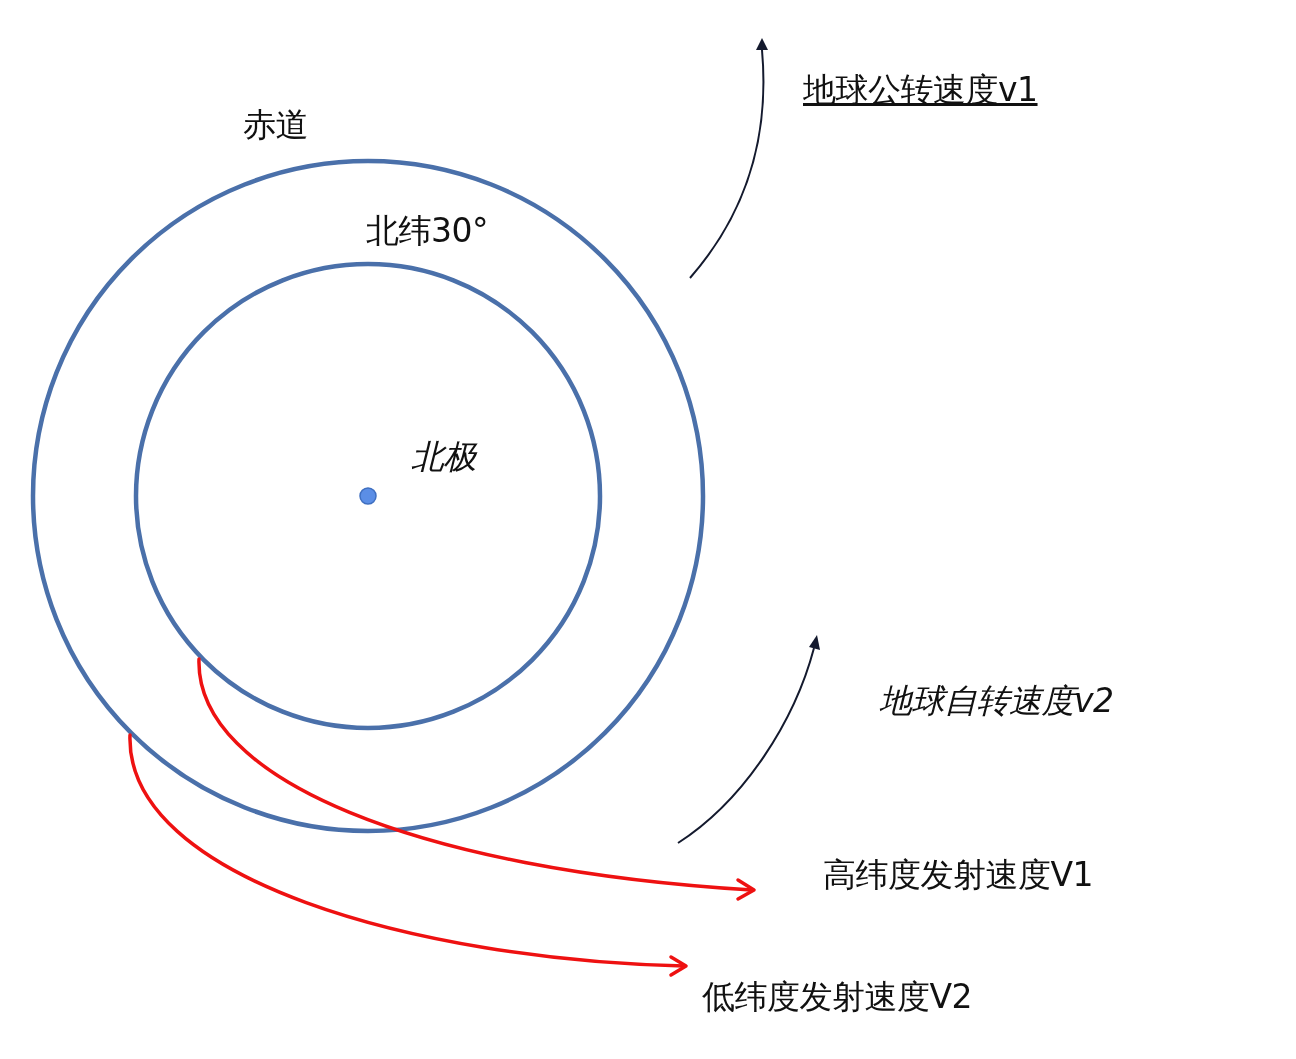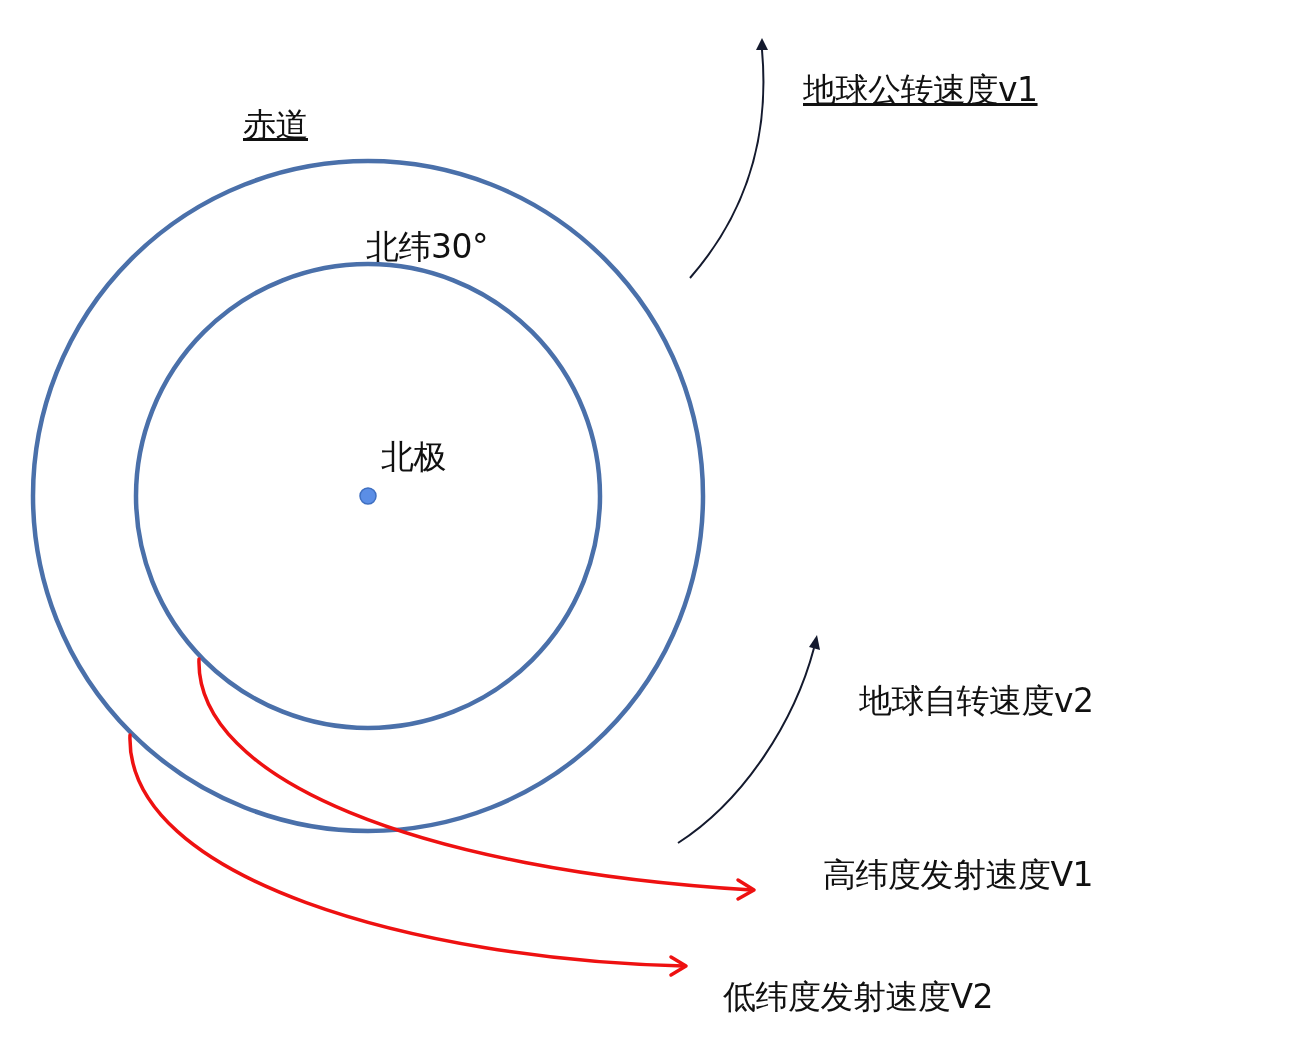--- a/index.html
+++ b/index.html
@@ -39,19 +39,19 @@
     <path d="M199,659 C195,780 420,870 752,890" fill="none" stroke="#ee1111" stroke-width="3.5" stroke-linecap="round"></path>
     <path d="M738,880 L754,890 L738,899" fill="none" stroke="#ee1111" stroke-width="3.5" stroke-linecap="round" stroke-linejoin="round"></path>
   </g>
 
   <g>
     <path d="M130,735 C125,880 420,960 684,966" fill="none" stroke="#ee1111" stroke-width="3.5" stroke-linecap="round"></path>
     <path d="M671,957 L686,966 L671,975" fill="none" stroke="#ee1111" stroke-width="3.5" stroke-linecap="round" stroke-linejoin="round"></path>
   </g>
 </svg>
 
-<div class="label" style="left:243px; top:108px;text-decoration:underline;">赤道</div>
-<div class="label" style="left:366px; top:230px;">北纬30°</div>
-<div class="label" style="left:381px; top:440px;">北极</div>
+<div class="label" style="left:243px; top:108px;">赤道</div>
+<div class="label" style="left:366px; top:214px;">北纬30°</div>
+<div class="label" style="left:411px; top:440px;font-style:italic;">北极</div>
 <div class="label" style="left:803px; top:73px;text-decoration:underline;">地球公转速度v1</div>
-<div class="label" style="left:859px; top:684px;">地球自转速度v2</div>
+<div class="label" style="left:879px; top:684px;font-style:italic;">地球自转速度v2</div>
 <div class="label" style="left:823px; top:858px;">高纬度发射速度V1</div>
-<div class="label" style="left:702px; top:980px;margin-left:21px;">低纬度发射速度V2</div>
+<div class="label" style="left:702px; top:980px;">低纬度发射速度V2</div>
 
 </body></html>

